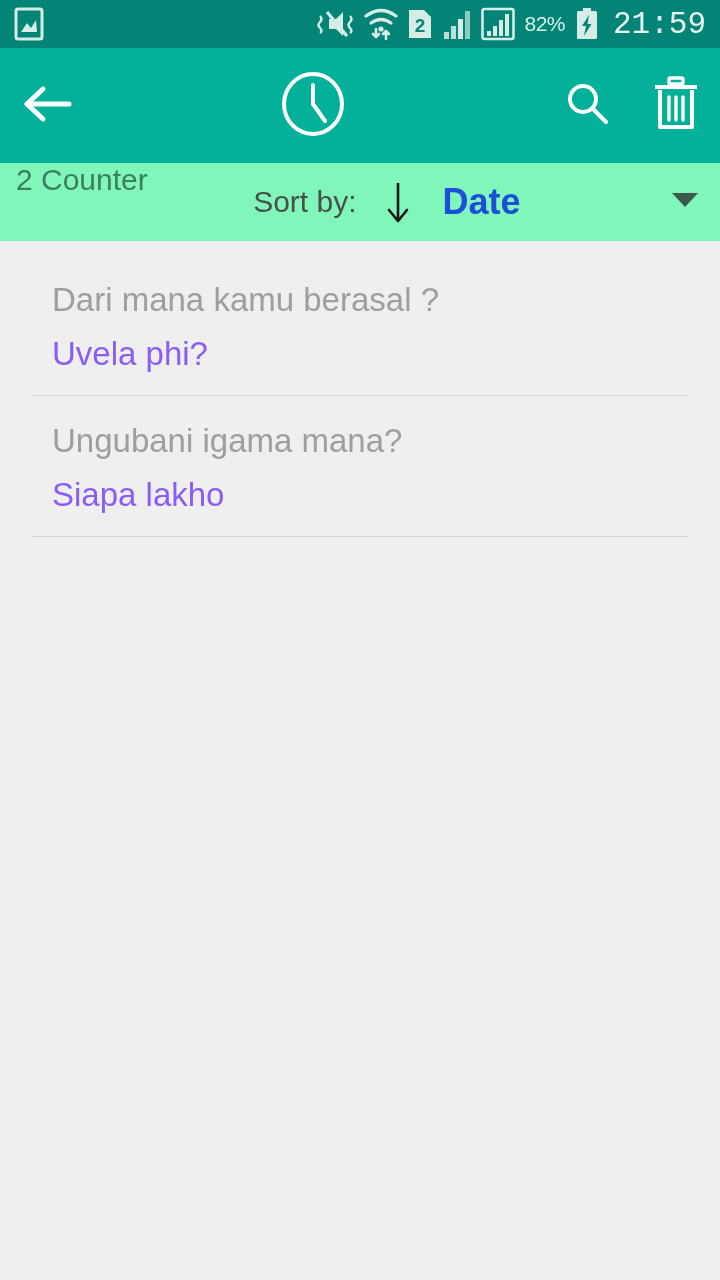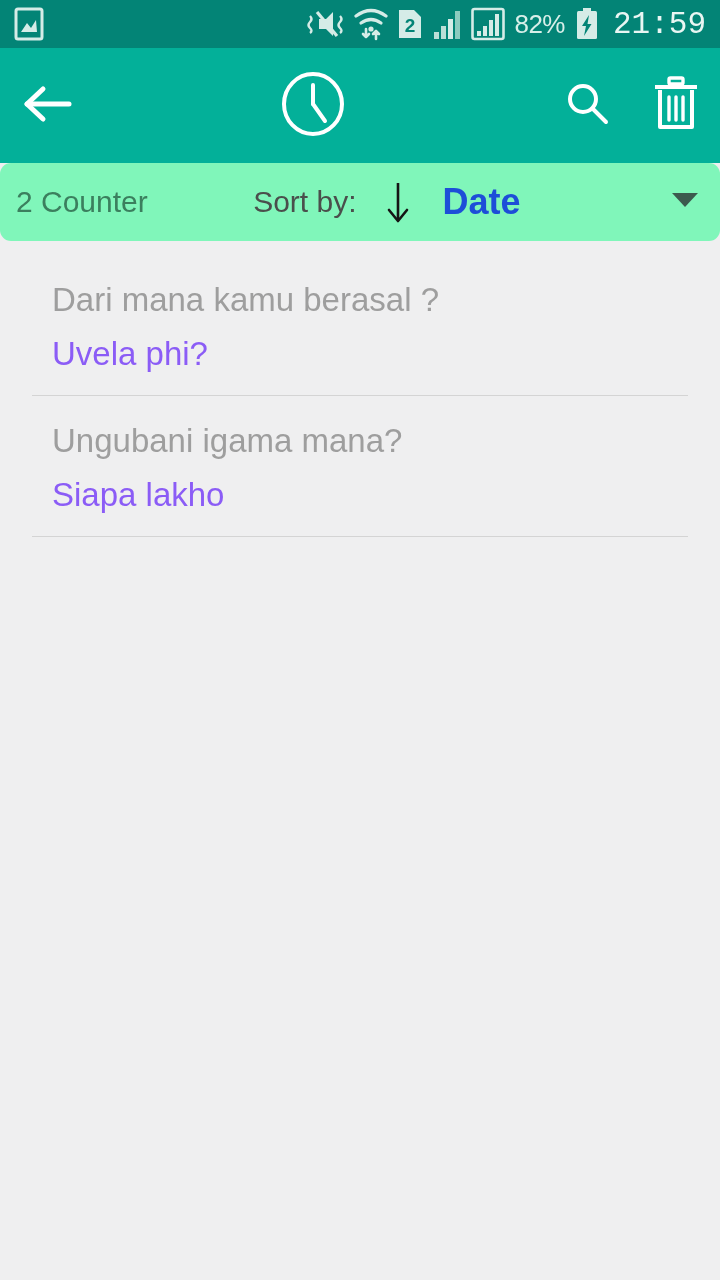--- a/index.html
+++ b/index.html
@@ -16,21 +16,21 @@
     height:48px; background:#038476;
     display:flex; align-items:center;
     padding:0 14px 0 14px;
   }
   .sb-left { display:flex; align-items:center; }
   .sb-right {
     margin-left:auto; display:flex; align-items:center; gap:9px;
   }
   .sb-icon { display:flex; align-items:center; justify-content:center; }
   .sb-battery-text {
-    color:#d8efe9; font-size:26px; letter-spacing:-0.5px;
+    color:#d8efe9; font-size:21px; letter-spacing:-0.5px;
     font-family:"Liberation Sans", sans-serif;
   }
   .sb-clock {
     color:#e9f6f3; font-size:31px; letter-spacing:0px; margin-left:4px;
     font-family:Liberation Mono, monospace;
   }
 
   
   .appbar {
     height:115px; background:#03b099;
@@ -52,21 +52,21 @@
   .appbar-actions { display:flex; align-items:center; }
   .appbar-action {
     width:88px; height:115px;
     display:flex; align-items:center; justify-content:center;
     cursor:pointer;
   }
 
   
   .sortbar {
     height:78px; background:#80f6ba;
-    display:flex; align-items:center; padding:0 20px 0 16px;border-radius:11px;
+    display:flex; padding:0 20px 0 16px;
   }
   .counter-label {
     color:#3b7f5e; font-size:30px;
   }
   .sort-group {
     margin-left:auto; display:flex; align-items:center;
     gap:16px; cursor:pointer;
   }
   .sort-by-label {
     color:#4a4f4c; font-size:30px; margin-right:12px;

